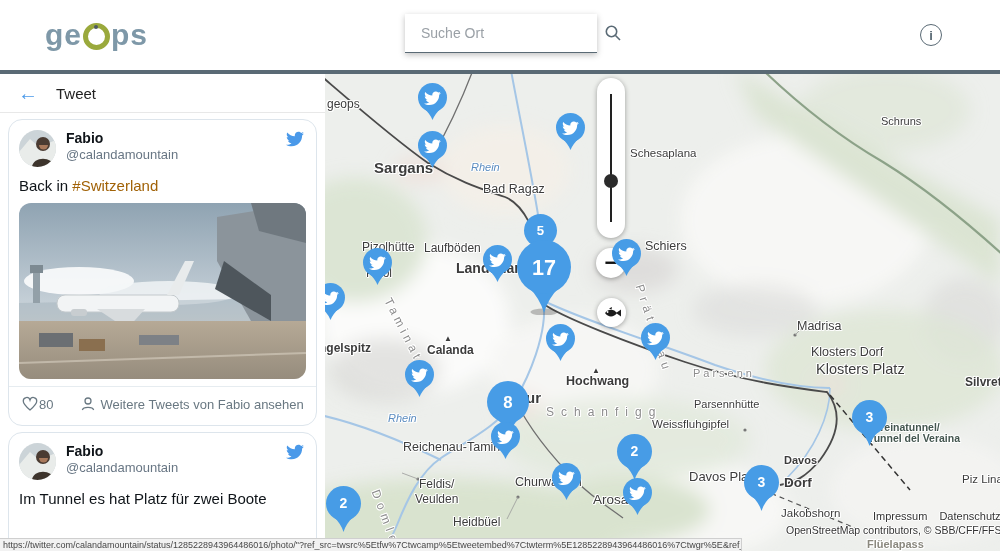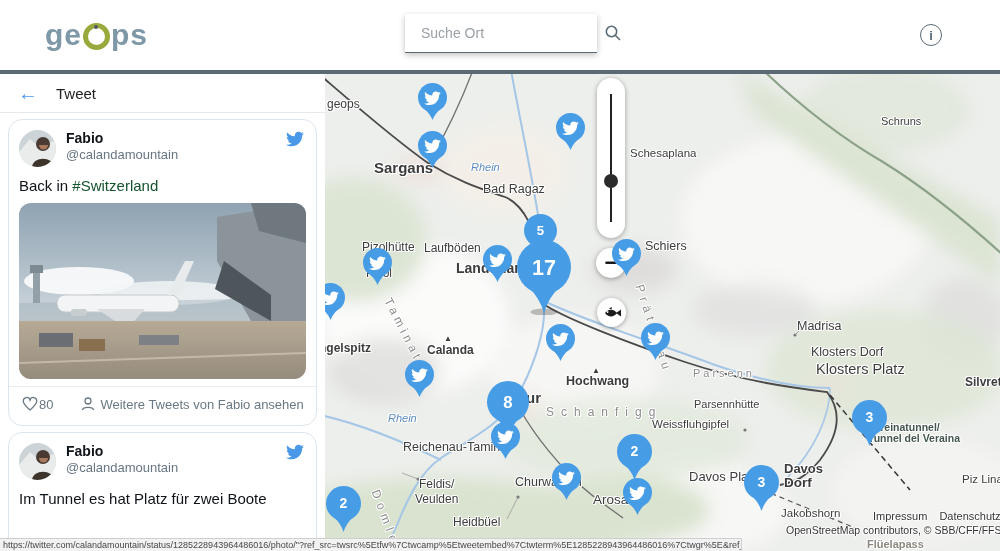--- a/index.html
+++ b/index.html
@@ -29,21 +29,21 @@
   .sb-title{margin-left:18px;font-size:15px;color:#222;}
   .tweet-card{position:relative;margin:6px 8px 0 8px;border:1px solid #dde5ec;border-radius:14px;
         background:#fff;padding:10px 10px 6px 10px;box-sizing:border-box;width:309px;}
   .tc-row{display:flex;align-items:flex-start;}
   .avatar{width:37px;height:37px;border-radius:50%;overflow:hidden;flex:0 0 37px;}
   .tc-names{margin-left:10px;flex:1;}
   .tc-name{font-size:14px;font-weight:bold;color:#0f1419;line-height:17px;}
   .tc-handle{font-size:13px;color:#687684;line-height:16px;}
   .bird{width:22px;height:18px;}
   .tc-text{font-size:15px;color:#0f1419;margin:9px 0 8px 0;line-height:19px;}
-  .hashtag{color:#14532d;cursor:pointer;}
+  .hashtag{color:#a16207;cursor:pointer;}
   .tc-img{width:287px;height:176px;border-radius:12px;overflow:hidden;cursor:pointer;}
   .tc-meta{display:flex;align-items:center;font-size:12.5px;color:#697882;margin-top:8px;}
   .tc-meta .spacer{flex:1;}
   .tc-divider{height:1px;background:#e6ecf0;margin:7px -10px 0 -10px;}
   .tc-actions{display:flex;align-items:center;padding:8px 0 6px 2px;font-size:13px;color:#697882;}
   .tc-actions .cnt{}
   .tc-actions .more{margin-left:3px;cursor:pointer;}
   .tc-actions .grp2{display:flex;align-items:center;margin-left:26px;cursor:pointer;}
   .icon-sm{width:18px;height:18px;}
   
@@ -270,21 +270,21 @@
       <div class="map-label" style="left: 78px; top: 371px; font-size: 12.5px;">Reichenau-Tamins</div>
       <div class="map-label" style="left: 63px; top: 342px; font-size: 11px; color: rgb(91, 140, 192); font-style: italic;">Rhein</div>
       <div class="map-label" style="left: 472px; top: 250px; font-size: 12.5px;">Madrisa</div>
       <div class="map-label" style="left: 486px; top: 276px; font-size: 12.5px;">Klosters Dorf</div>
       <div class="map-label" style="left: 491px; top: 292px; font-size: 14.5px;">Klosters Platz</div>
       <div class="map-label" style="left: 640px; top: 306px; font-size: 12px; font-weight: 700;">Silvretta</div>
       <div class="map-label" style="left: 543px; top: 352px; font-size: 10.5px; font-weight: 700; color: rgb(68, 86, 79);">Vereinatunnel/</div>
       <div class="map-label" style="left: 543px; top: 363px; font-size: 10.5px; font-weight: 700; color: rgb(68, 86, 79);">Tunnel del Veraina</div>
       <div class="map-label" style="left: 637px; top: 403px; font-size: 11.5px;">Piz Linard</div>
       <div class="map-label" style="left: 364px; top: 400px; font-size: 13px;">Davos Platz</div>
-      <div class="map-label" style="left: 459px; top: 392px; font-size: 13px; font-weight: 700; text-align: center;">Davos</div>
+      <div class="map-label" style="left: 459px; top: 384px; font-size: 11px; font-weight: 700; text-align: center;">Davos</div>
       <div class="map-label" style="left: 459px; top: 406px; font-size: 13.5px; font-weight: 700;">Dorf</div>
       <div class="map-label" style="left: 190px; top: 406px; font-size: 12.5px;">Churwalden</div>
       <div class="map-label" style="left: 268px; top: 423px; font-size: 13.5px;">Arosa</div>
       <div class="map-label" style="left: 94px; top: 408px; font-size: 12px;">Feldis/</div>
       <div class="map-label" style="left: 90px; top: 423px; font-size: 12px;">Veulden</div>
       <div class="map-label" style="left: 128px; top: 446px; font-size: 12px;">Heidbüel</div>
       <div class="map-label" style="left: 456px; top: 437px; font-size: 11.5px;">Jakobshorn</div>
       <div class="map-label" style="left: 542px; top: 468px; font-size: 11px; font-weight: 700; color: rgb(138, 136, 126);">Flüelapass</div>
       <div class="marker" style="left: 89.5px; top: 10.5px; z-index: 127;"><svg width="35" height="41">
           <path d="M8.8 26.939999999999998 Q15.325 33.175 17.5 39 Q19.675 33.175 26.2 26.939999999999998 Z" fill="#479ce6"></path>

